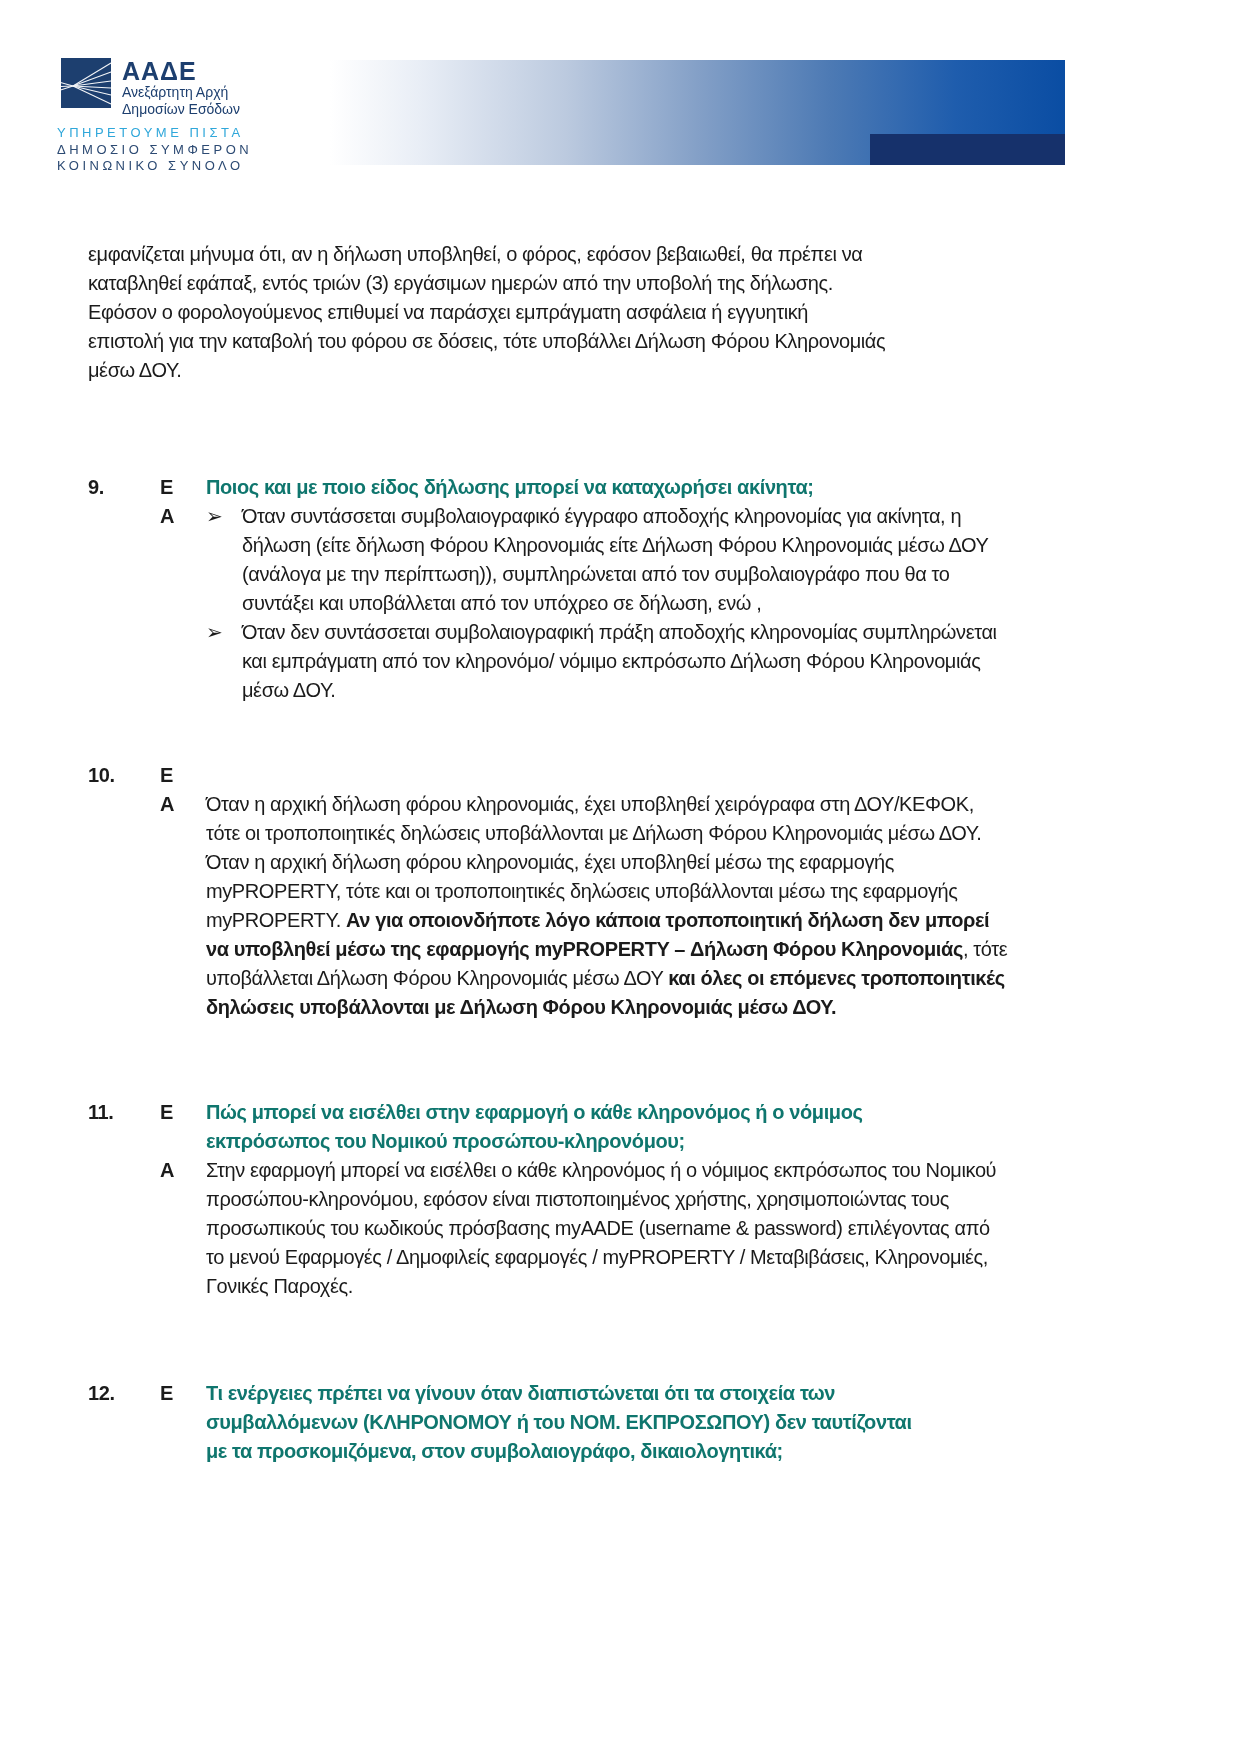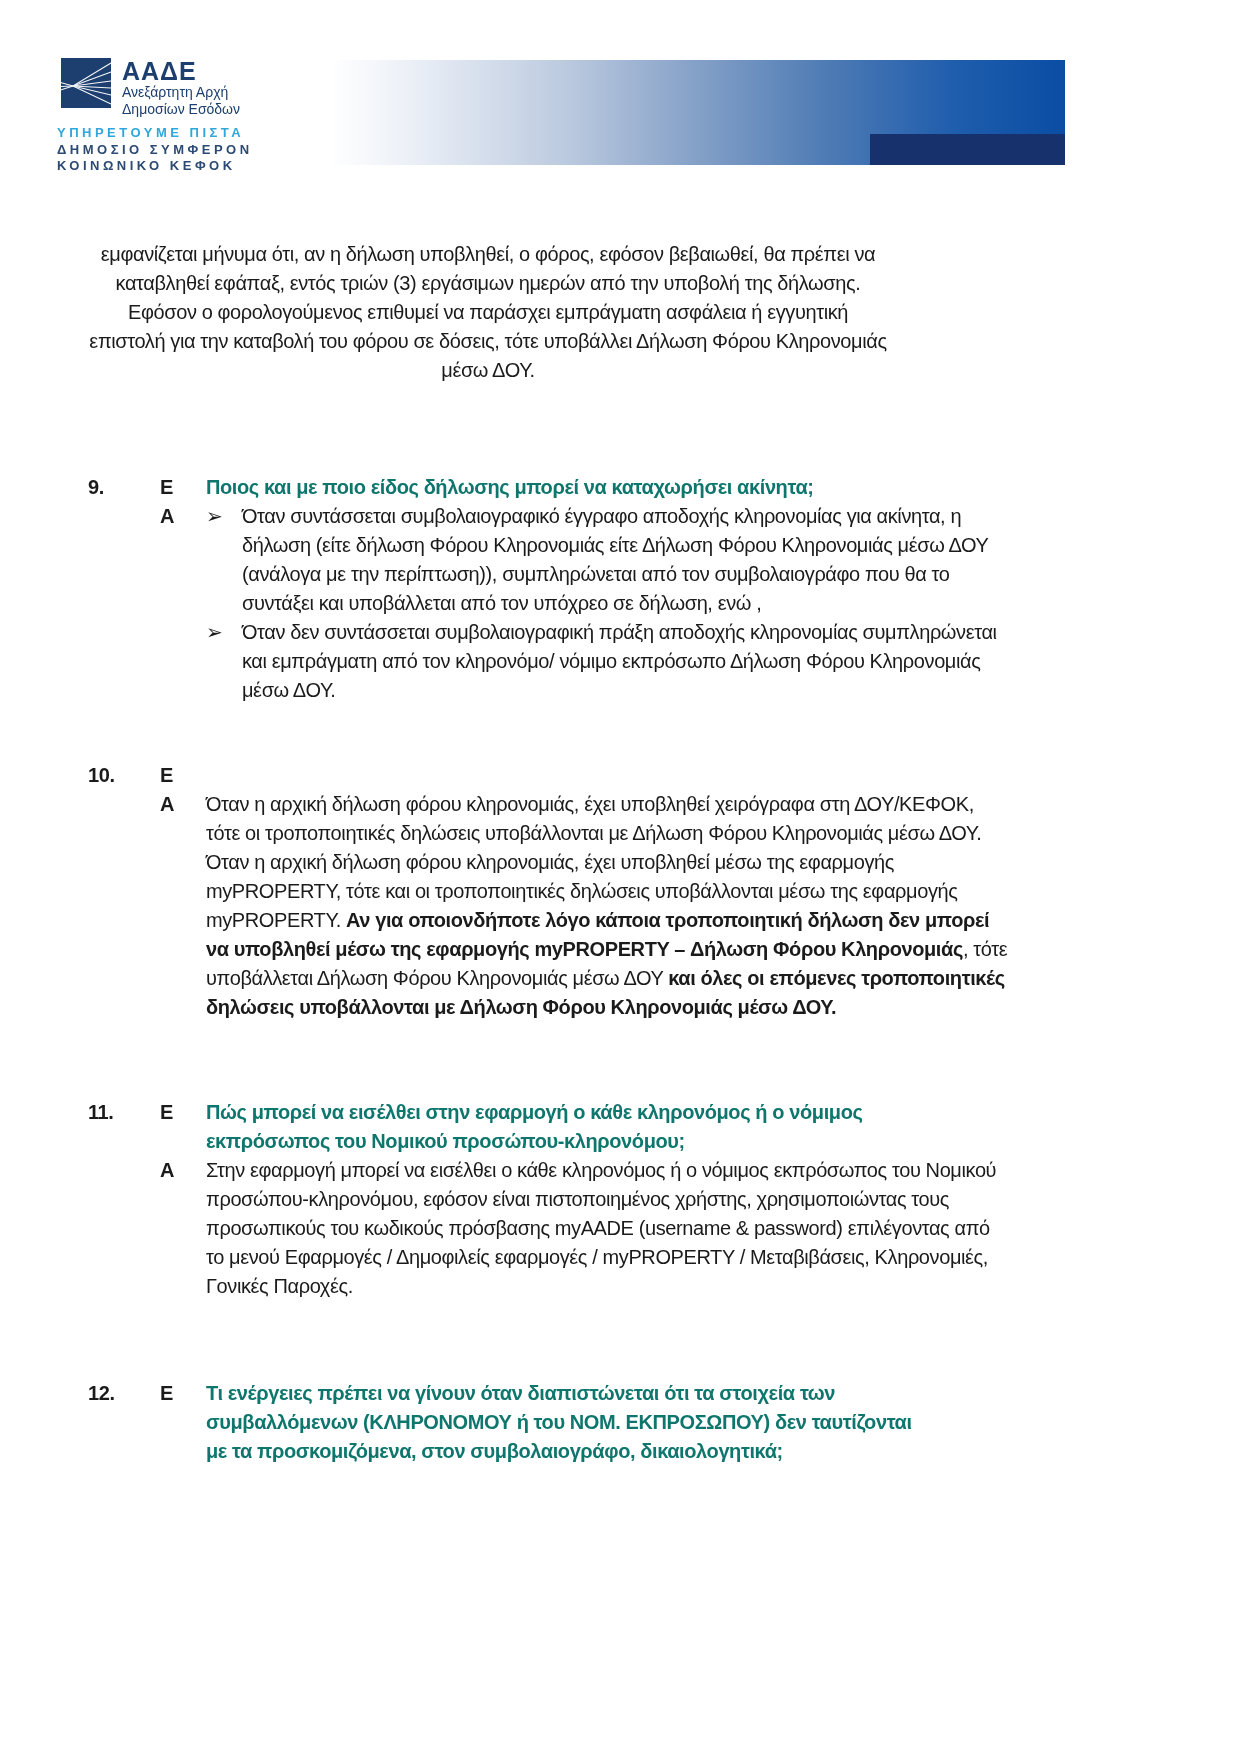--- a/index.html
+++ b/index.html
@@ -10,26 +10,26 @@
   .band {
     position:absolute; left:330px; right:0; top:60px; height:105px;
     background:linear-gradient(to right,#ffffff 0%,#e9eef6 12%,#bccadf 32%,#84a0c7 50%,#4d7ab4 68%,#1f5dad 85%,#0a4da3 100%);
   }
   .band-navy { position:absolute; left:870px; right:0; top:134px; height:31px; background:#16316b; }
 
   .logo-icon { position:absolute; left:48px; top:57px; }
   .logo-text { position:absolute; left:122px; top:58px; color:#1d3f6f; }
   .logo-brand { font-size:25px; font-weight:700; letter-spacing:1px; line-height:26px; }
   .logo-sub { font-size:14px; line-height:16.5px; }
-  .motto { position:absolute; left:57px; top:125px; font-size:13px; font-weight:700; letter-spacing:3.5px; line-height:16.5px; color:#2c4a73; }
+  .motto { position:absolute; left:57px; top:125px; font-size:13px; font-weight:400; letter-spacing:3.5px; line-height:16.5px; color:#2c4a73; }
   .motto .cyan { color:#2fa7da; }
 
   
   .content { position:absolute; left:88px; top:240px; width:1060px; font-size:20px; line-height:29px; letter-spacing:-0.4px; }
-  .intro { margin-left:118px; width:800px;text-align:center; }
+  .intro { margin-left:118px; width:800px; }
 
   .qa { display:grid; grid-template-columns:72px 46px 802px; }
   .qa-num { grid-column:1; grid-row:1; font-weight:700; }
   .qa-qm  { grid-column:2; grid-row:1; font-weight:700; }
   .qa-question { grid-column:3; grid-row:1; font-weight:700; color:#0f766e; }
   .qa-am  { grid-column:2; grid-row:2; font-weight:700; }
   .qa-answer { grid-column:3; grid-row:2; }
 
   #qa-9  { margin-top:88px; }
   #qa-10 { margin-top:56px; }
@@ -69,21 +69,21 @@
     </g>
   </svg>
   <div class="logo-text">
     <div class="logo-brand">ΑΑΔΕ</div>
     <div class="logo-sub">Ανεξάρτητη Αρχή</div>
     <div class="logo-sub">Δημοσίων Εσόδων</div>
   </div>
   <div class="motto">
     <div class="cyan">ΥΠΗΡΕΤΟΥΜΕ ΠΙΣΤΑ</div>
     <div>ΔΗΜΟΣΙΟ ΣΥΜΦΕΡΟΝ</div>
-    <div>ΚΟΙΝΩΝΙΚΟ ΚΕΦΟΚ</div>
+    <div>ΚΟΙΝΩΝΙΚΟ ΣΥΝΟΛΟ</div>
   </div>
 
   <div class="content">
 
     <p class="intro" style="margin:0">εμφανίζεται μήνυμα ότι, αν η δήλωση υποβληθεί, ο φόρος, εφόσον βεβαιωθεί, θα πρέπει να καταβληθεί εφάπαξ, εντός τριών (3) εργάσιμων ημερών από την υποβολή της δήλωσης. Εφόσον ο φορολογούμενος επιθυμεί να παράσχει εμπράγματη ασφάλεια ή εγγυητική επιστολή για την καταβολή του φόρου σε δόσεις, τότε υποβάλλει Δήλωση Φόρου Κληρονομιάς μέσω ΔΟΥ.</p>
 
     <section class="qa" id="qa-9">
       <div class="qa-num">9.</div>
       <div class="qa-qm">Ε</div>
       <div class="qa-question">Ποιος και με ποιο είδος δήλωσης μπορεί να καταχωρήσει ακίνητα;</div>

